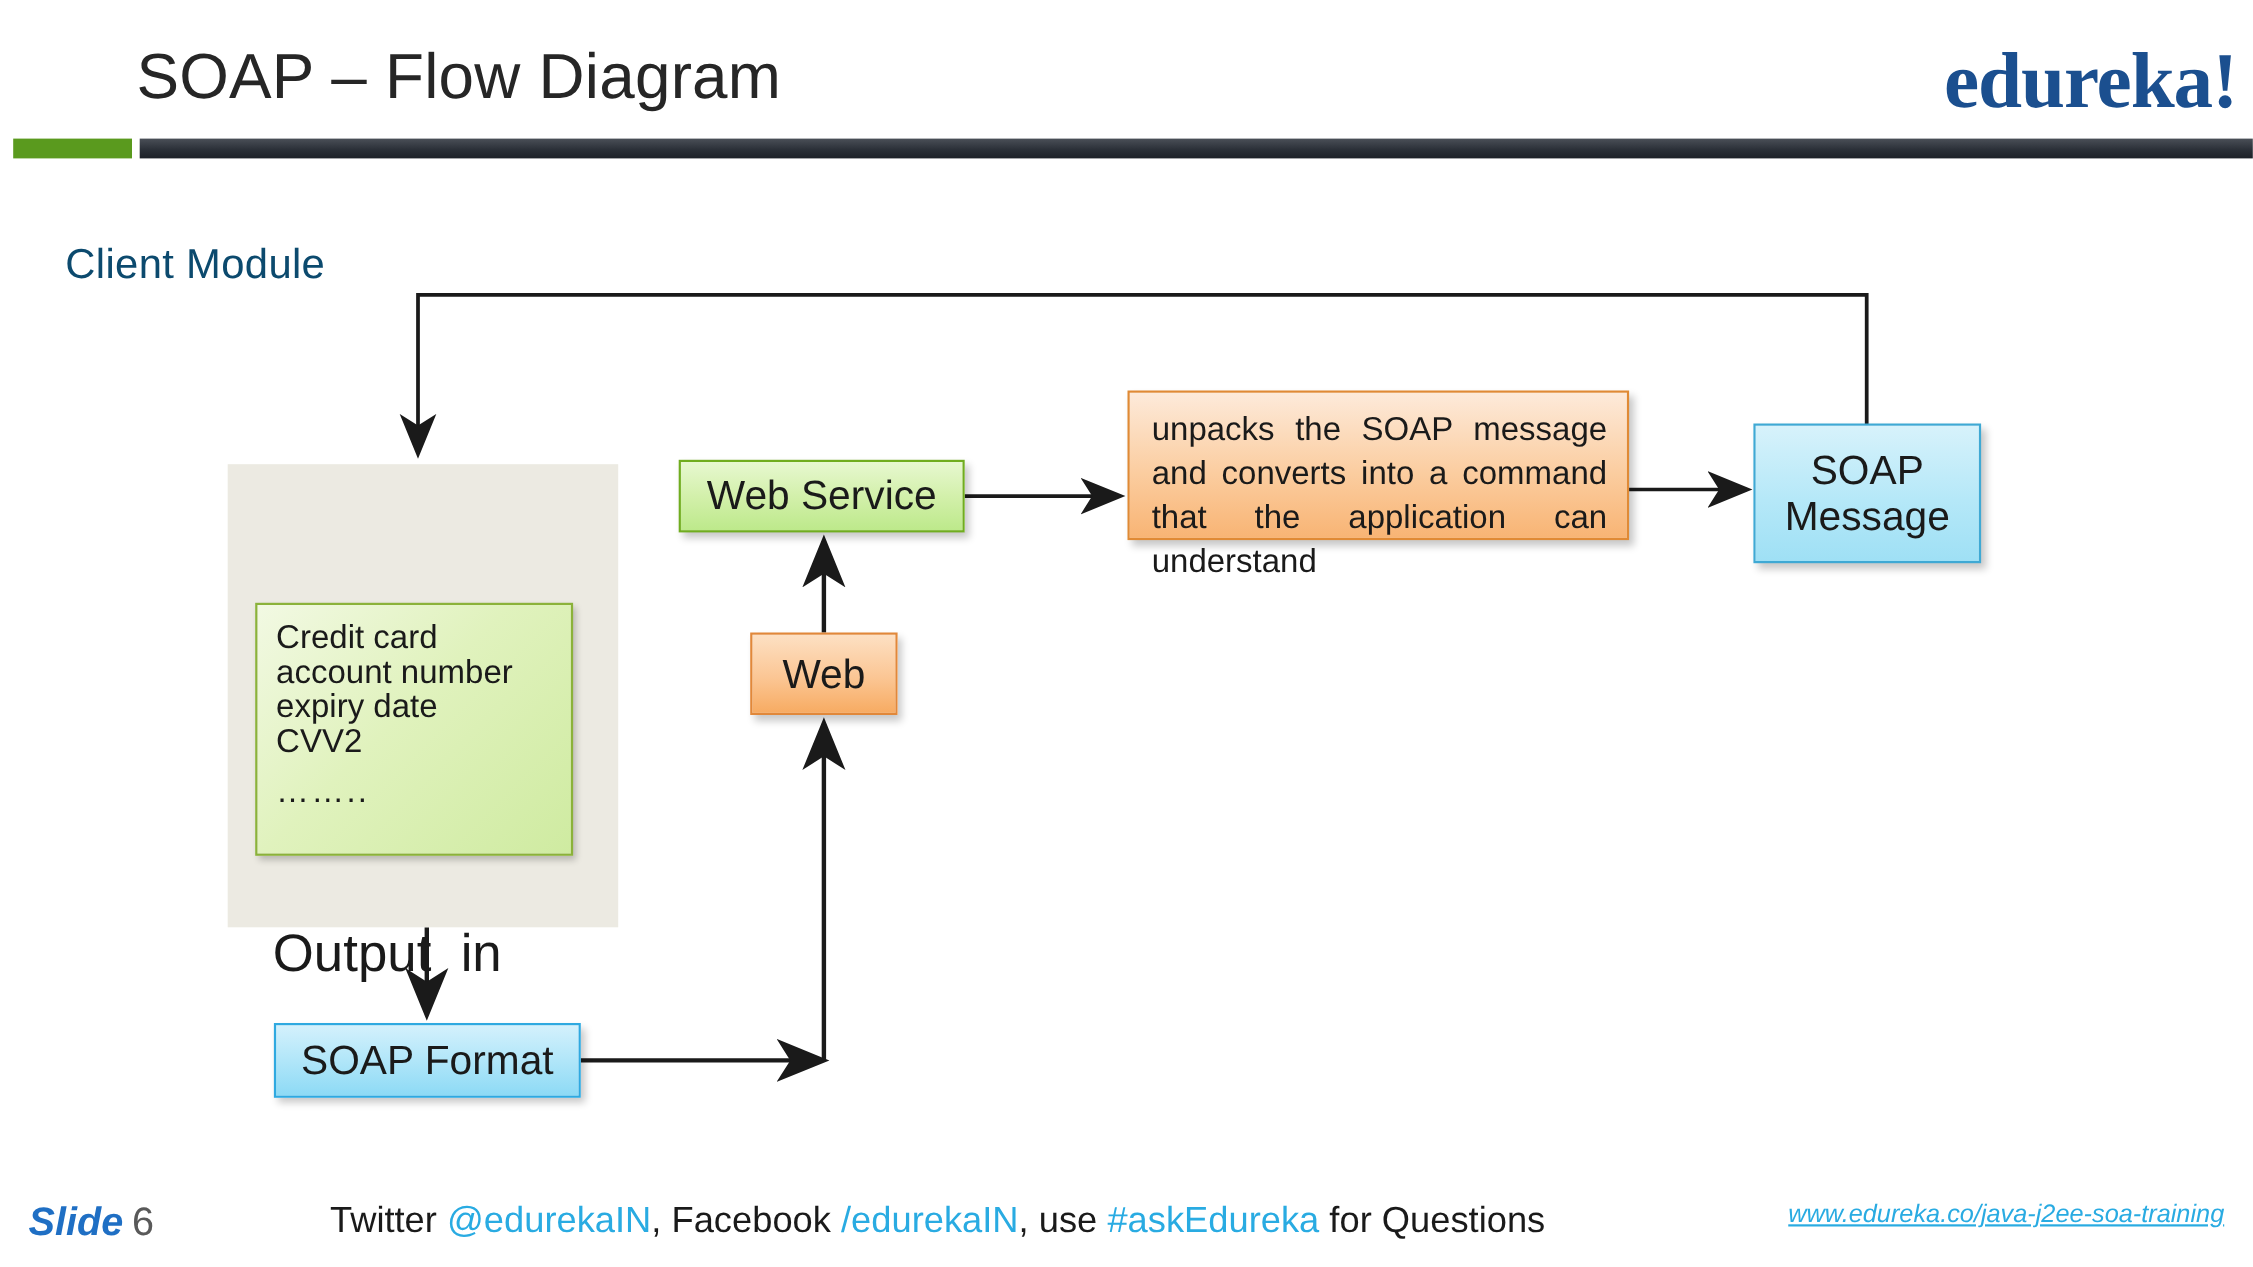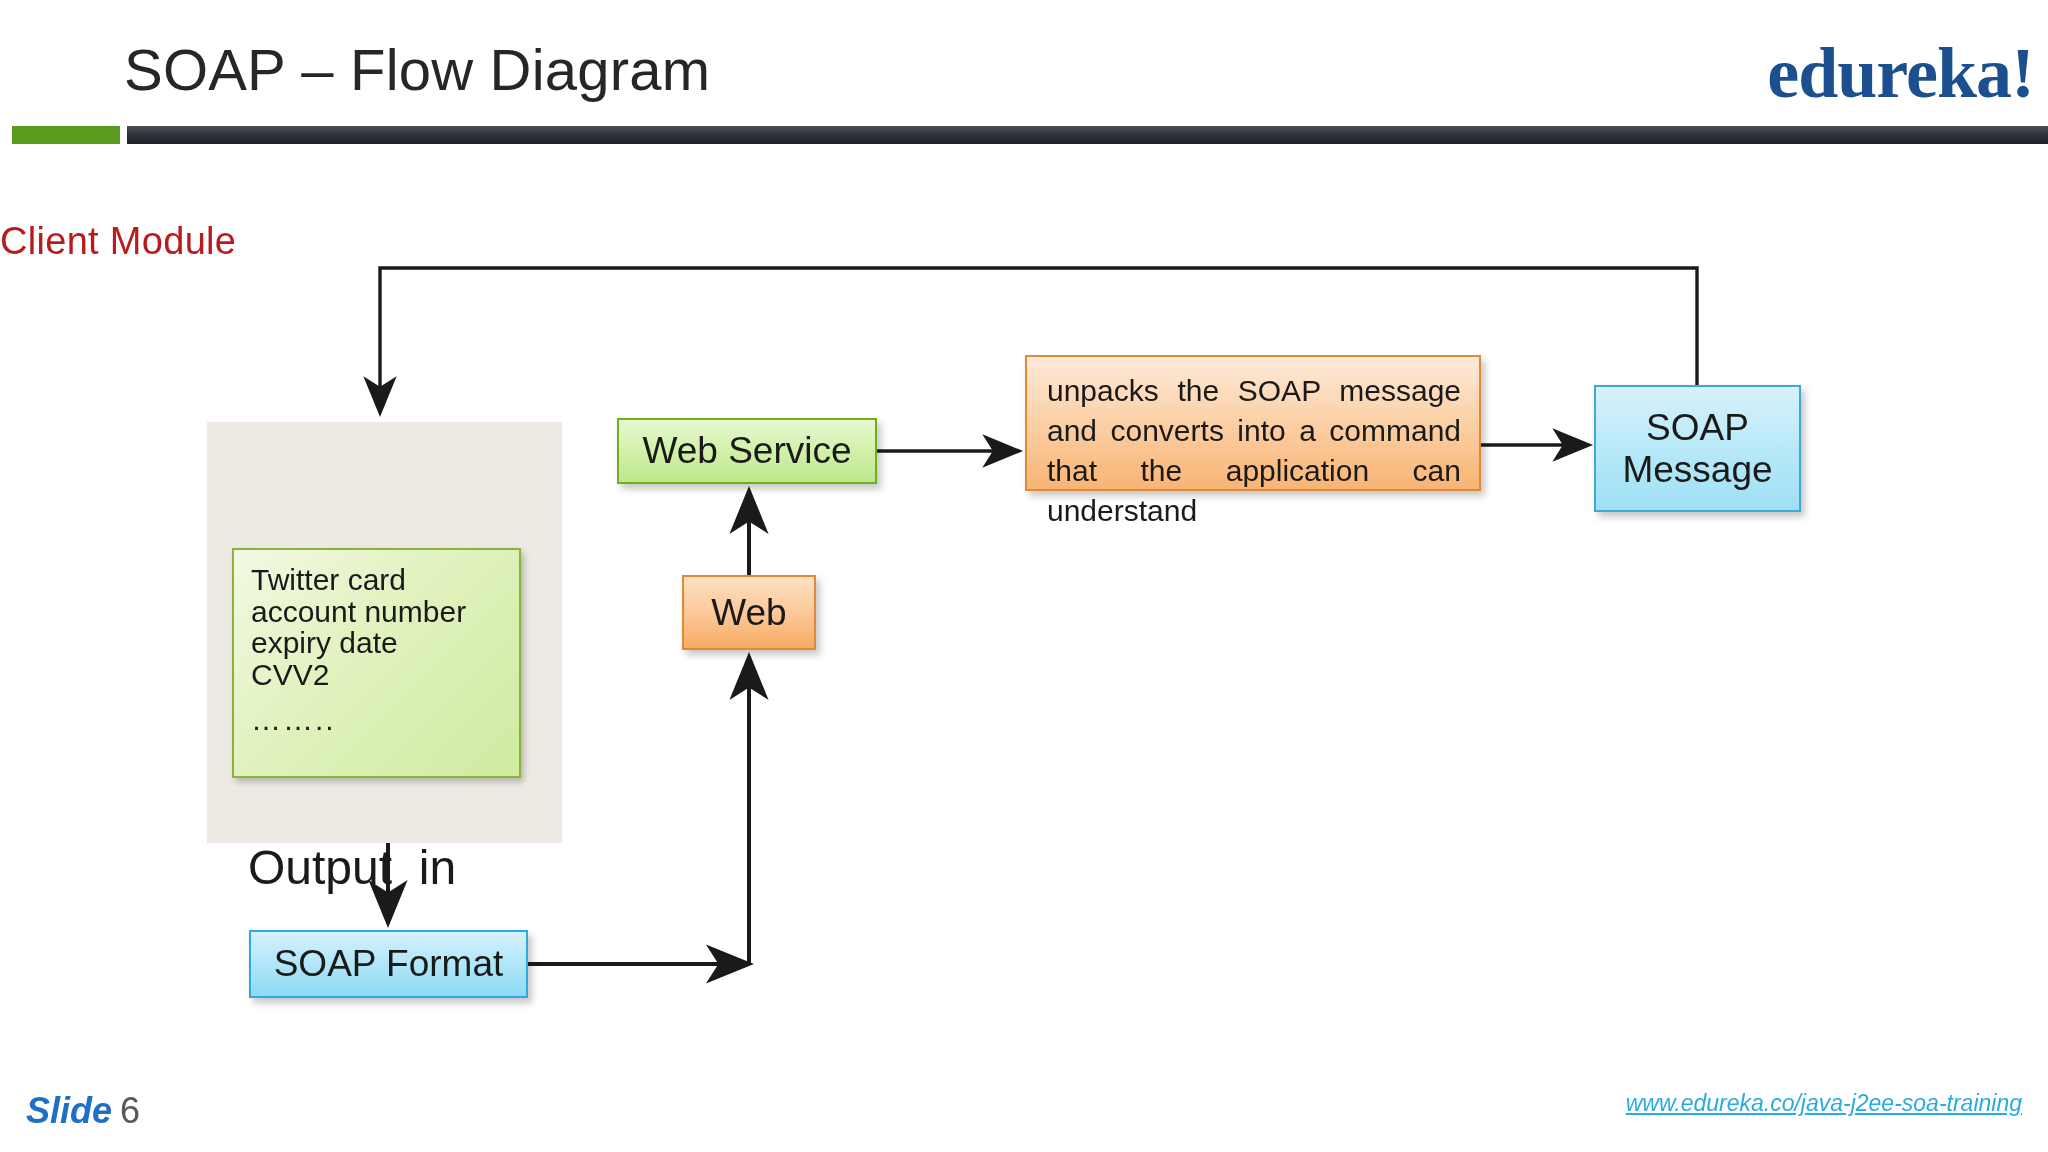--- a/index.html
+++ b/index.html
@@ -91,22 +91,23 @@
     top: 272px;
     width: 355px;
     height: 421px;
     background: #eceae2;
   }
   #client-module-title {
     position: absolute;
     left: 0;
     top: 70px;
     width: 355px;
+    text-align: center;
     font-size: 38px;
-    color: #b91c1c;
+    color: #0c4a6e;
     letter-spacing: 0.3px;
   }
   #client-data-box {
     position: absolute;
     left: 232px;
     top: 398px;
     width: 289px;
     height: 230px;
     box-sizing: border-box;
     border: 2px solid #8bb23a;
@@ -273,21 +274,21 @@
     <path d="M388,693 L388,772" fill="none" stroke="#1a1a1a" stroke-width="4" marker-end="url(#arrow)"></path>
 
     <path d="M528,814 L748,814" fill="none" stroke="#1a1a1a" stroke-width="4" marker-end="url(#arrow)"></path>
     <path d="M749,814 L749,508" fill="none" stroke="#1a1a1a" stroke-width="4" marker-end="url(#arrow)"></path>
   </svg>
 
   <div id="client-module-panel"></div>
   <div id="client-module-title">Client Module</div>
 
   <div id="client-data-box">
-    <span class="line">Twitter card</span>
+    <span class="line">Credit card</span>
     <span class="line">account number</span>
     <span class="line">expiry date</span>
     <span class="line">CVV2</span>
     <span class="dots">……..</span>
   </div>
 
   <div class="node" id="web-service-node">Web Service</div>
 
   <div class="node" id="web-node">Web</div>
 
@@ -298,15 +299,16 @@
   <div class="node" id="soap-format-node">SOAP Format</div>
 
   <div id="output-in-label">Output  in</div>
 </div>
 
 <div id="slide-footer">
   <div id="slide-number-group">
     <span class="slide-word">Slide</span><span class="slide-num">6</span>
   </div>
 
+  <div id="footer-social"><span>Twitter </span><span class="hl">@edurekaIN</span><span>, Facebook </span><span class="hl">/edurekaIN</span><span>, use </span><span class="hl">#askEdureka</span><span> for Questions</span></div>
 
   <div id="footer-url">www.edureka.co/java-j2ee-soa-training</div>
 </div>
 
 </body></html>

